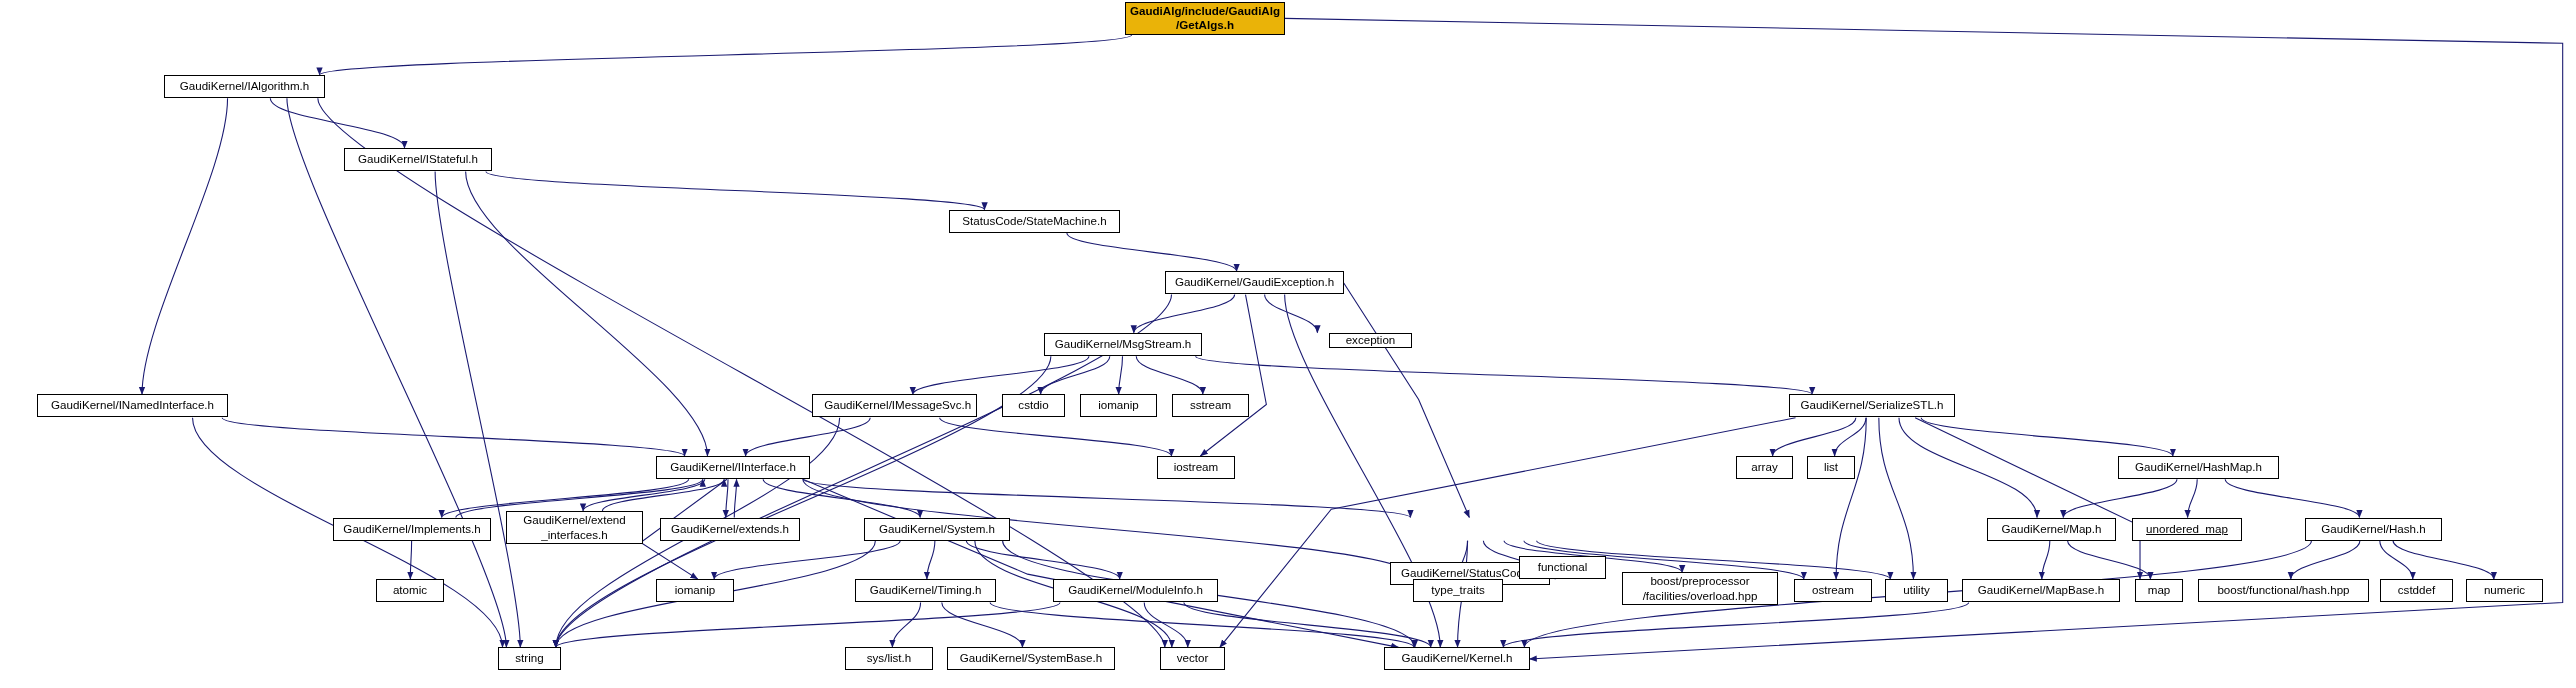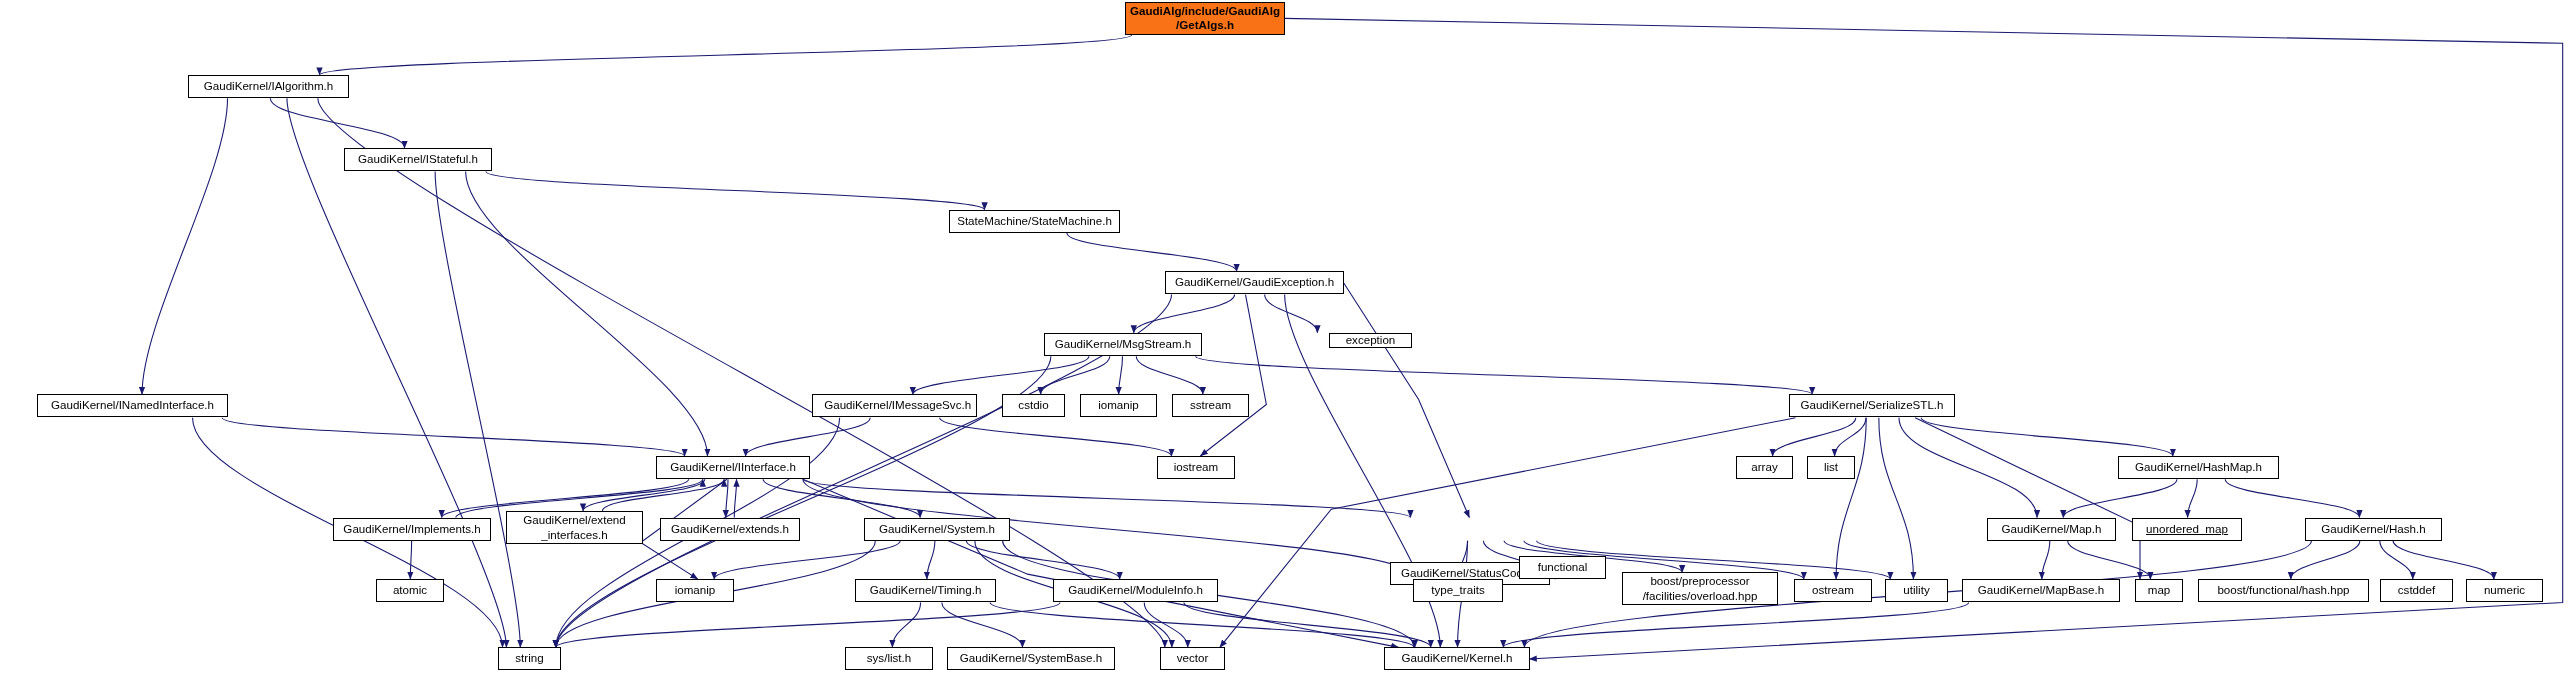--- a/index.html
+++ b/index.html
@@ -39,21 +39,21 @@
     display: flex;
     align-items: center;
     justify-content: center;
     text-align: center;
     white-space: pre-line;
     z-index: 2;
     padding: 0 1.7px;
     cursor: pointer;
   }
   .node.root {
-    background: #f97316;
+    background: #eab308;
     border: 1.7px solid #000000;
     font-weight: bold;
     cursor: default;
   }
 </style>
 </head>
 <body>
 
 <div id="graph">
   <svg id="edges" width="2576" height="689" viewBox="0 0 3096 828" xmlns="http://www.w3.org/2000/svg">
@@ -134,23 +134,23 @@
       <path d="M2484.925,650 C2484.925,670.7 2584.64,675.3 2584.64,696" class="edge" marker-end="url(#arrow)"></path>
       <path d="M2366,724 C2366,748.3 1806.7,753.7 1806.7,778" class="edge" marker-end="url(#arrow)"></path>
       <path d="M2778,650 C2778,707.6 1832,720.4 1832,778" class="edge" marker-end="url(#arrow)"></path>
       <path d="M2836.3,650 C2836.3,670.7 2753.14,675.3 2753.14,696" class="edge" marker-end="url(#arrow)"></path>
       <path d="M2860.225,650 C2860.225,670.7 2899.88,675.3 2899.88,696" class="edge" marker-end="url(#arrow)"></path>
       <path d="M2876.125,650 C2876.125,670.7 2997.4,675.3 2997.4,696" class="edge" marker-end="url(#arrow)"></path>
     </svg>
   <div id="nodes">
       <div class="node root" style="left: 1125px; top: 1.7px; width: 160px; height: 33px;">GaudiAlg/include/GaudiAlg
 /GetAlgs.h</div>
-      <div class="node" style="left: 164px; top: 75px; width: 161px; height: 23px; margin-left: 24px;">GaudiKernel/IAlgorithm.h</div>
+      <div class="node" style="left: 164px; top: 75px; width: 161px; height: 23px;">GaudiKernel/IAlgorithm.h</div>
       <div class="node" style="left: 344px; top: 148px; width: 148px; height: 23px;">GaudiKernel/IStateful.h</div>
-      <div class="node" style="left: 949px; top: 210px; width: 171px; height: 23px;">StateMachine/StateMachine.h</div>
+      <div class="node" style="left: 949px; top: 210px; width: 171px; height: 23px;">StatusCode/StateMachine.h</div>
       <div class="node" style="left: 1165px; top: 271px; width: 179px; height: 23px;">GaudiKernel/GaudiException.h</div>
       <div class="node" style="left: 1044px; top: 333px; width: 158px; height: 23px;">GaudiKernel/MsgStream.h</div>
       <div class="node" style="left: 1281px; top: 333px; width: 83px; height: 15px; margin-left: 48px;">exception</div>
       <div class="node" style="left: 37px; top: 394px; width: 191px; height: 23px;">GaudiKernel/INamedInterface.h</div>
       <div class="node" style="left: 812px; top: 394px; width: 165px; height: 23px; padding-left: 8px;">GaudiKernel/IMessageSvc.h</div>
       <div class="node" style="left: 1002px; top: 394px; width: 63px; height: 23px;">cstdio</div>
       <div class="node" style="left: 1080px; top: 394px; width: 77px; height: 23px;">iomanip</div>
       <div class="node" style="left: 1172px; top: 394px; width: 77px; height: 23px;">sstream</div>
       <div class="node" style="left: 1789px; top: 394px; width: 166px; height: 23px;">GaudiKernel/SerializeSTL.h</div>
       <div class="node" style="left: 656px; top: 456px; width: 154px; height: 23px;">GaudiKernel/IInterface.h</div>

